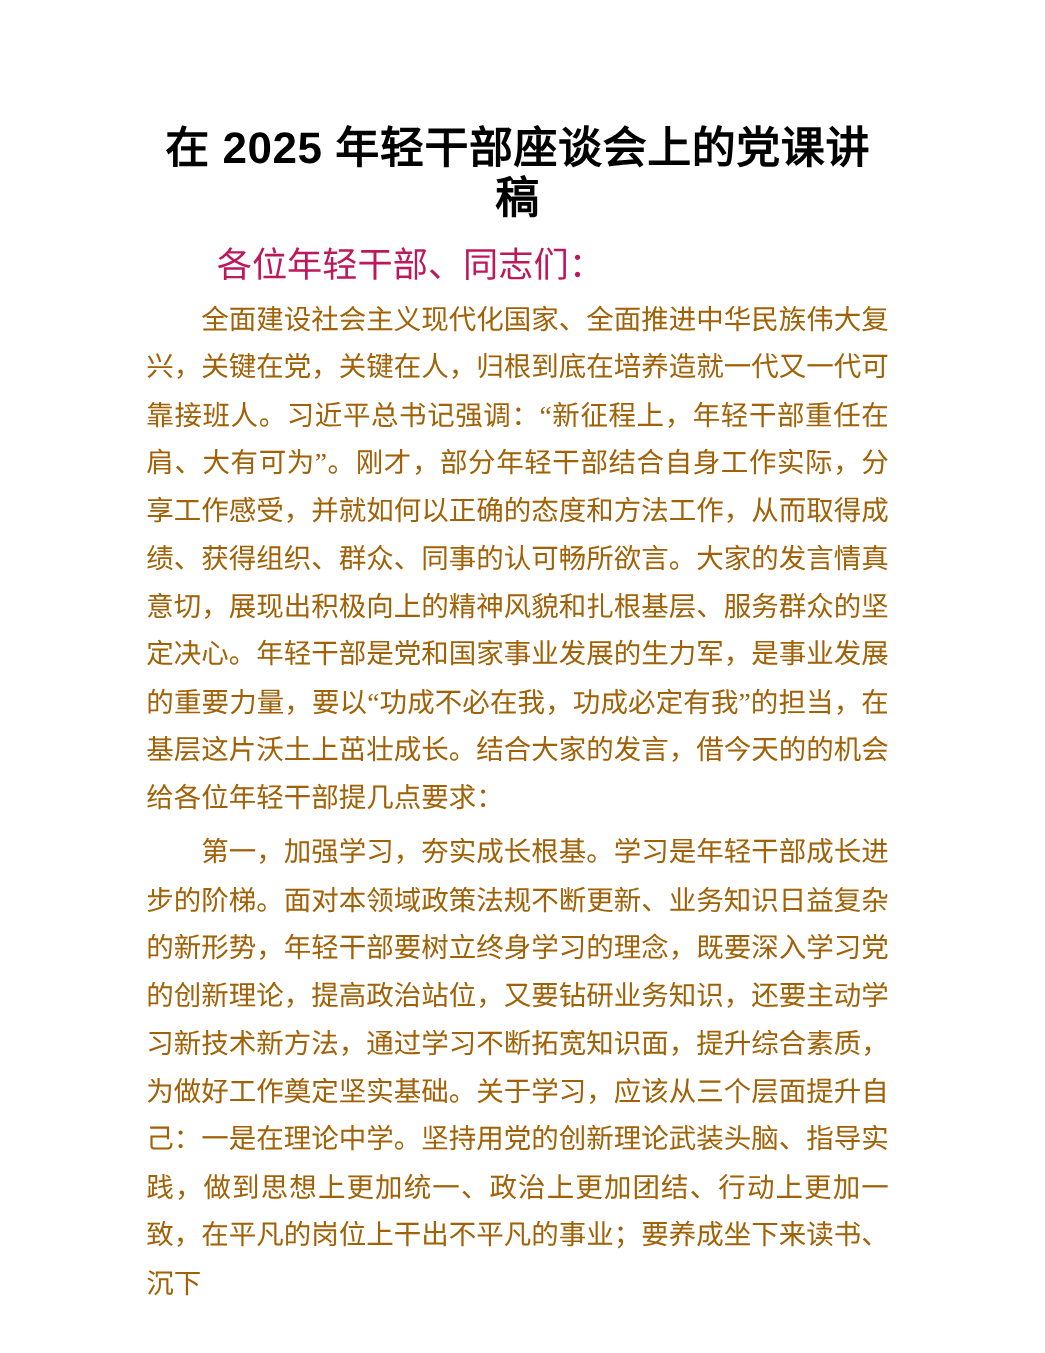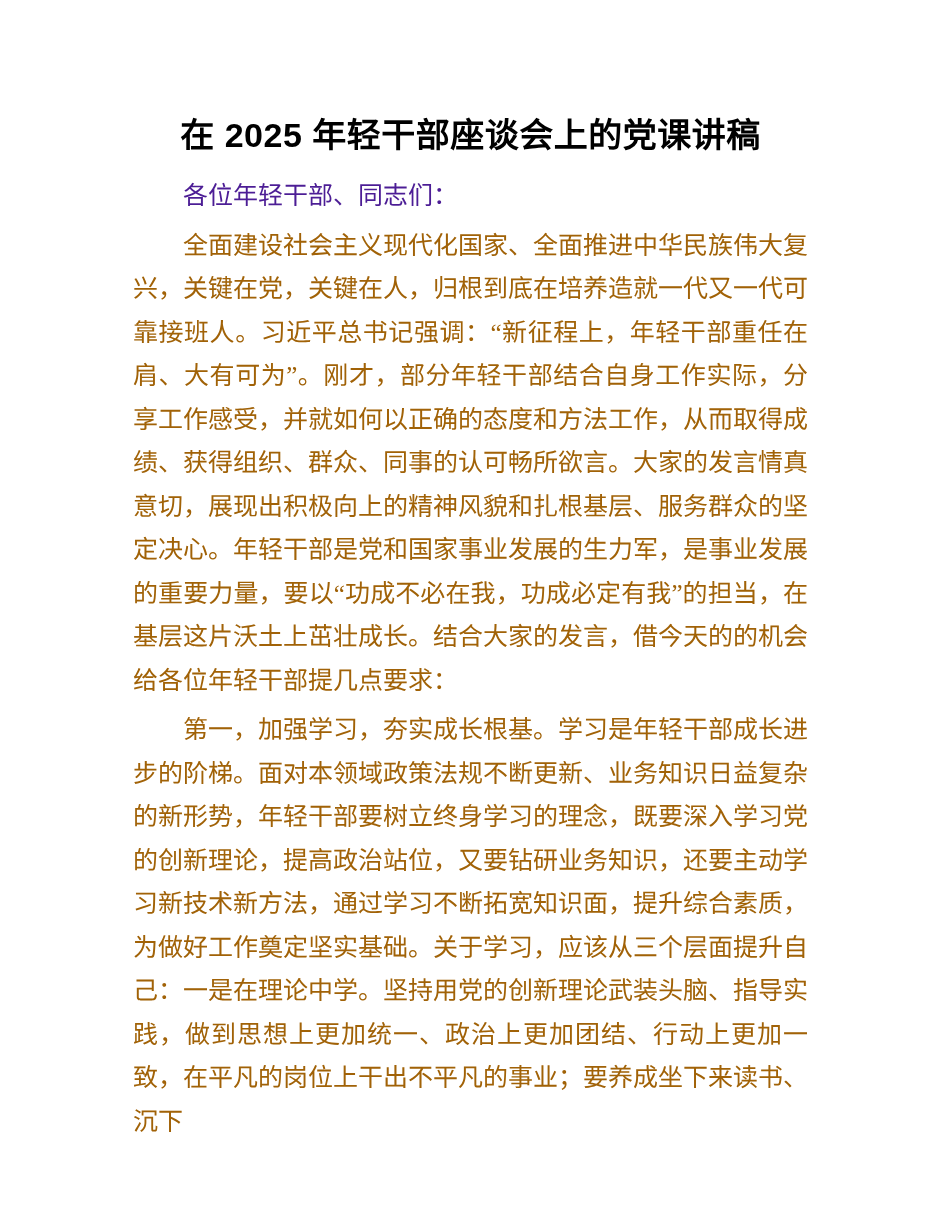--- a/index.html
+++ b/index.html
@@ -28,33 +28,33 @@
     position: absolute;
     left: 133px;
     top: 0;
     width: 675px;
   }
   .doc-title {
     margin: 112px 0 0 0;
     padding: 0;
     font-family: "Liberation Sans", "DejaVu Sans", sans-serif;
     font-weight: 700;
-    font-size: 34px;
+    font-size: 40px;
     line-height: 46px;
     text-align: center;
     color: #000000;
     letter-spacing: 0.5px;
   }
   .salutation {
     margin: 16px 0 0 0;
     padding: 0;
-    font-size: 25px;
+    font-size: 32px;
     line-height: 43.5px;
     text-indent: 2em;
-    color: #4c1d95;
+    color: #be185d;
   }
   .para {
     margin: 6px 0 0 0;
     padding: 0;
     font-size: 25px;
     line-height: 43.5px;
     text-indent: 2em;
     text-align: justify;
     color: #a16207;
   }

